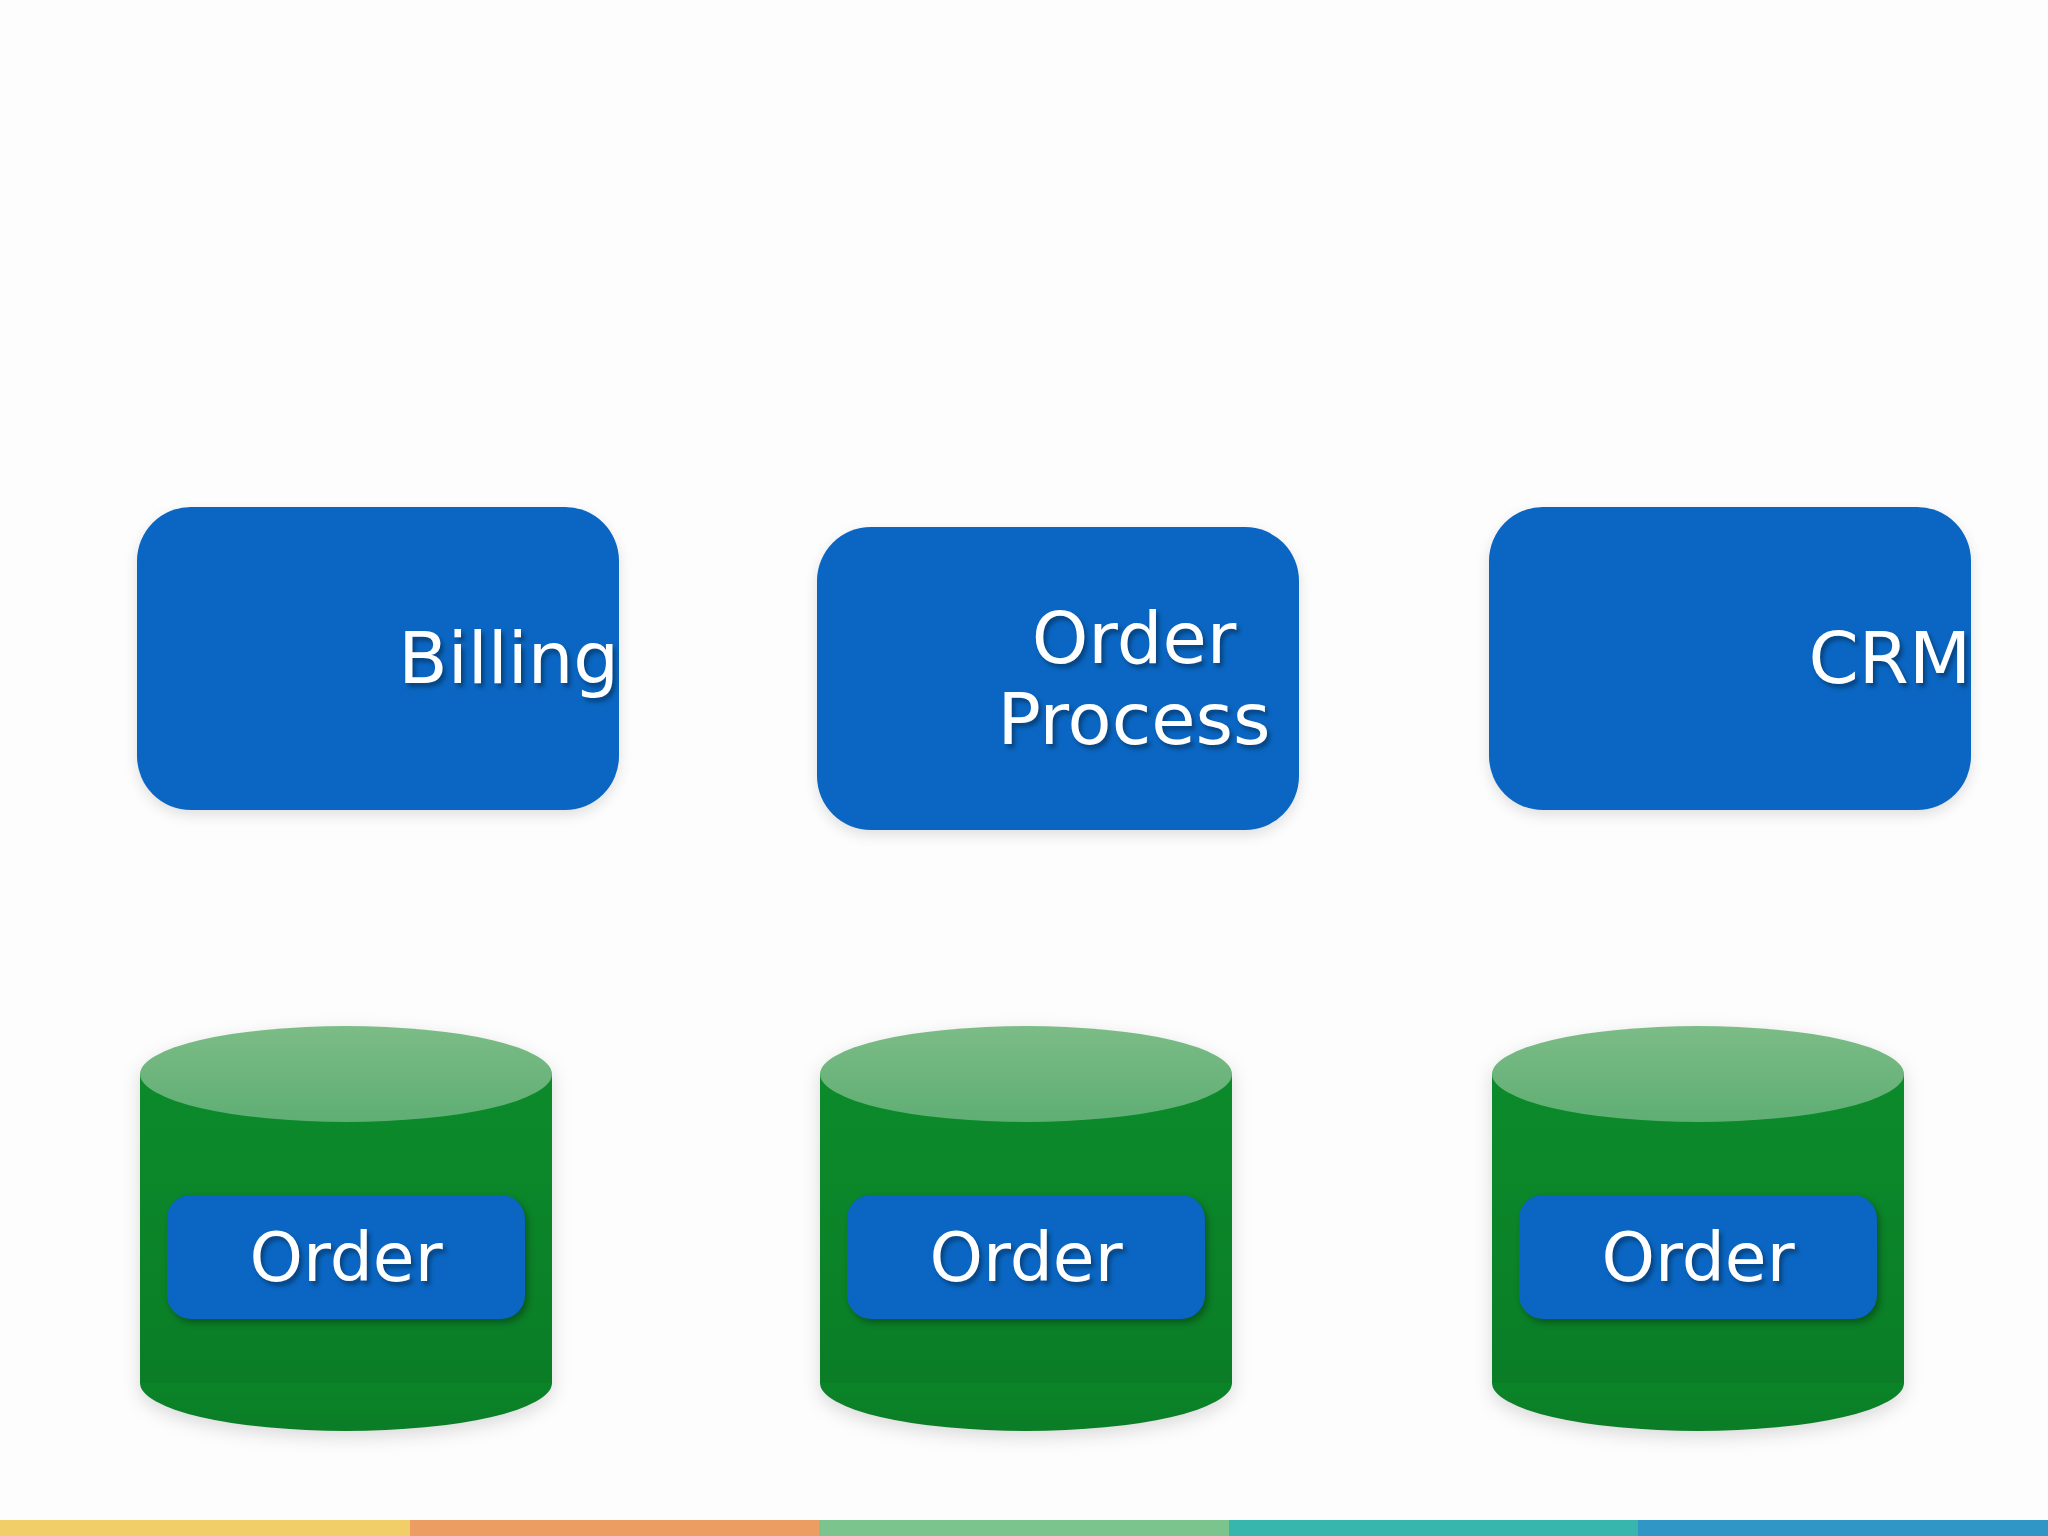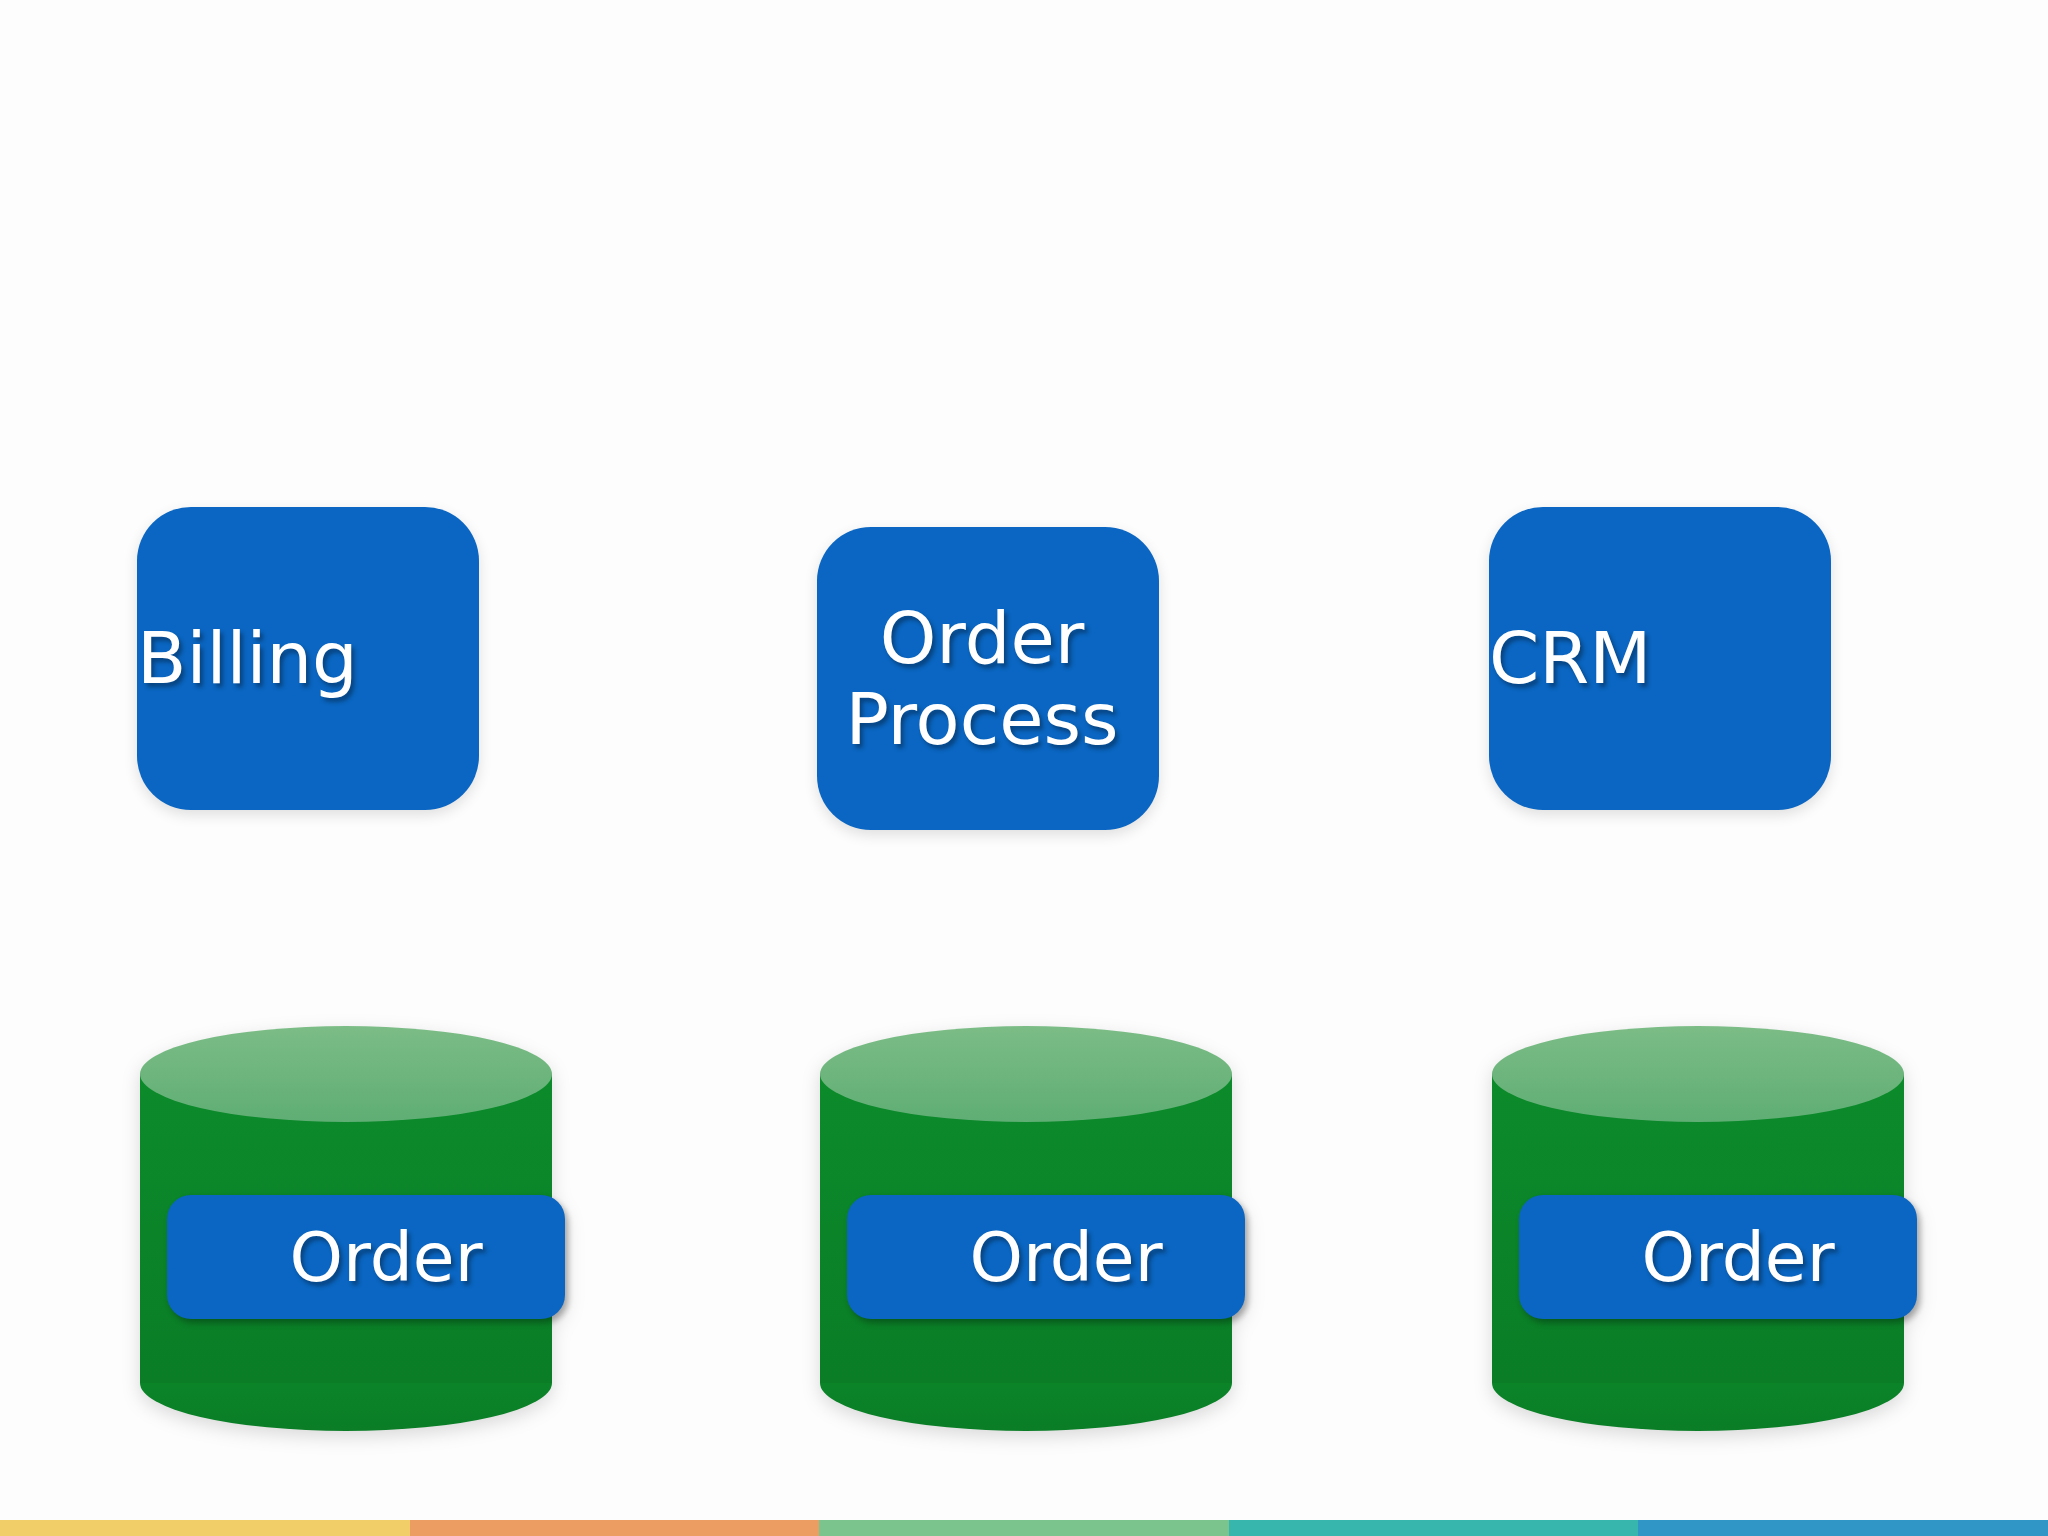--- a/index.html
+++ b/index.html
@@ -13,27 +13,27 @@
   }
   .stage {
     position: relative;
     width: 2048px;
     height: 1536px;
   }
   
   .svc {
     position: absolute;
     top: 507px;
-    width: 342px;
+    width: 482px;
     height: 303px;
     border-radius: 54px;
     background: var(--node-blue, #0a66c2);
     display: flex;
     align-items: center;
-    justify-content: flex-start;
+    justify-content: flex-end;
     box-shadow: 0 5px 14px rgba(0,0,0,0.12);
   }
   .svc-label {
     color: var(--node-text, #ffffff);
     font-size: 72px;
     line-height: 1.12;
     text-align: center;
     max-width: 330px;
     text-shadow: 3px 4px 4px rgba(0,0,0,0.35);
   }
@@ -63,21 +63,20 @@
     left: 27px;
     top: 169px;
     width: 358px;
     height: 124px;
     border-radius: 24px;
     background: var(--node-blue, #0a66c2);
     display: flex;
     align-items: center;
     justify-content: center;
     box-shadow: 3px 4px 6px rgba(0,0,0,0.30);
-    padding-left: 40px;
   }
   .db-label span {
     color: var(--node-text, #ffffff);
     font-size: 68px;
     text-shadow: 3px 4px 4px rgba(0,0,0,0.35);
   }
 
   
   .stripe {
     position: absolute;

